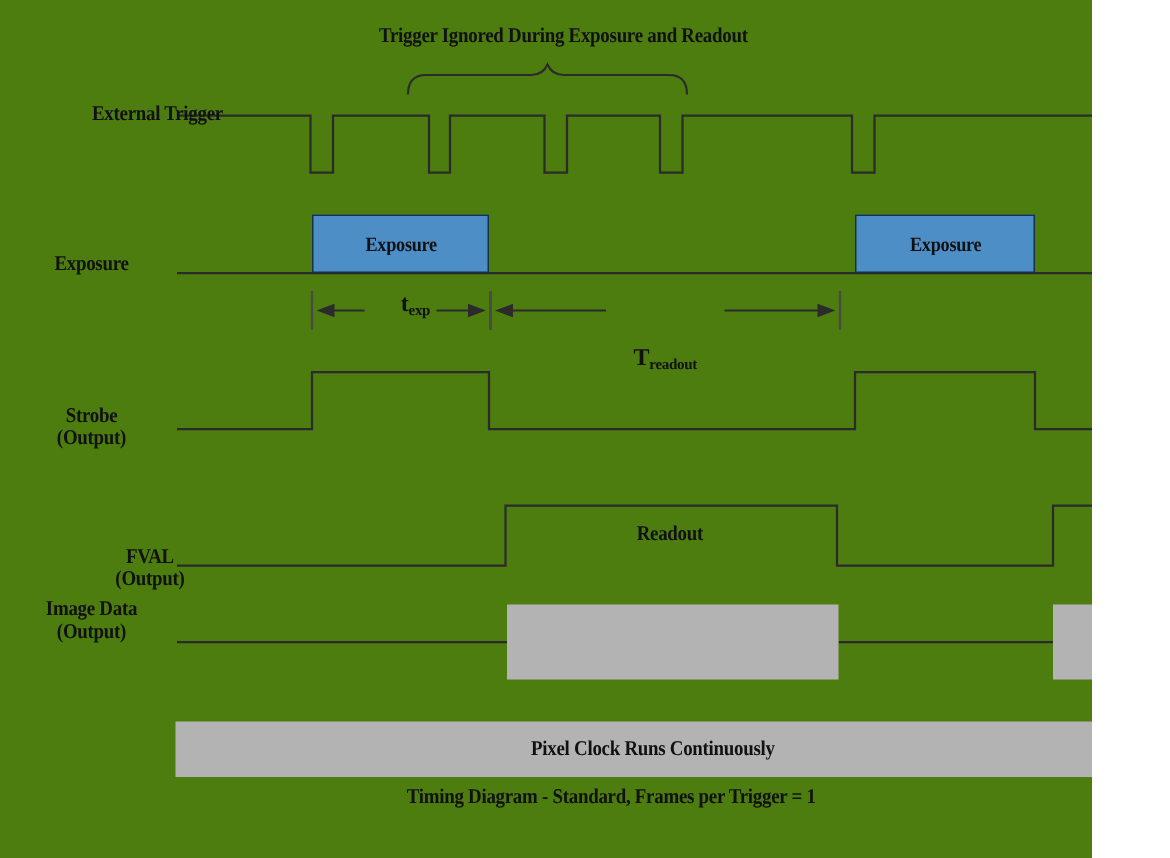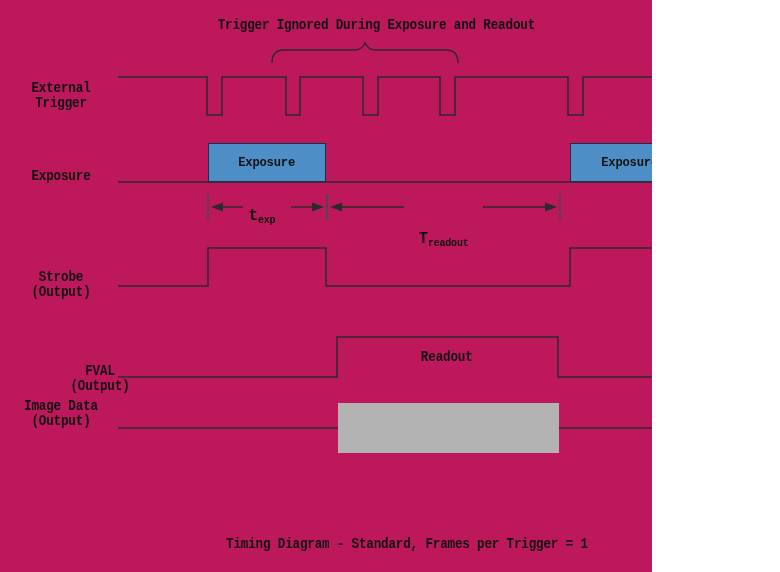--- a/index.html
+++ b/index.html
@@ -1,27 +1,27 @@
 <!DOCTYPE html>
 <html><head>
 <meta charset="utf-8">
 <style>
   html,body{margin:0;padding:0;background:#ffffff;}
   #canvas{
-    position:relative;width:652px;height:572px;background:#be185d;overflow:hidden;
-    font-family:Liberation Mono, monospace;font-weight:bold;color:#111111;
+    position:relative;width:728px;height:572px;background:#4d7c0f;overflow:hidden;
+    font-family:Liberation Serif, serif;font-weight:bold;color:#111111;
   }
   #wave-svg{position:absolute;left:0;top:0;z-index:1;}
   .txt{letter-spacing:-0.2px;}
   .scx{display:inline-block;transform:scaleX(0.9);transform-origin:50% 50%;}
   .title{position:absolute;left:176px;top:17px;width:400px;text-align:center;font-size:14px;z-index:3;}
-  .caption{position:absolute;left:107px;top:536px;width:600px;text-align:center;font-size:14px;z-index:3;}
+  .caption{position:absolute;left:107px;top:524px;width:600px;text-align:center;font-size:14px;z-index:3;}
   .row-label{position:absolute;left:0;width:122px;text-align:center;font-size:14px;line-height:15px;z-index:3;}
   .row-label span{display:block;transform:scaleX(0.9);transform-origin:50% 50%;}
-  #lbl-external-trigger{top:81px;}
+  #lbl-external-trigger{top:69px;margin-left:44px;}
   #lbl-exposure{top:169px;}
   #lbl-strobe{top:270px;}
   #lbl-fval{top:364px;padding-left:39px;}
   #lbl-image-data{top:399px;}
   .box{position:absolute;display:flex;align-items:center;justify-content:center;box-sizing:border-box;z-index:2;font-size:13.5px;}
   .exp-box{border:1px solid #16314a;}
   .dim-label{position:absolute;width:80px;top:194px;text-align:center;font-size:16px;line-height:18px;z-index:3;white-space:nowrap;}
   .dim-label .sub{font-size:10px;position:relative;top:3px;letter-spacing:-0.2px;}
   .annot-readout{position:absolute;left:387px;top:349px;width:120px;text-align:center;font-size:14px;z-index:3;}
   .pixel-clock{position:absolute;display:flex;align-items:center;justify-content:center;font-size:14px;z-index:2;}
@@ -72,25 +72,28 @@
   </div>
   <div class="row-label txt" id="lbl-image-data">
     <span>Image Data</span>
     <span>(Output)</span>
   </div>
 
   <div class="annot-readout txt">
     <span class="scx">Readout</span>
   </div>
 
+  <div class="pixel-clock txt" id="pixel-clock" style="left: 117px; top: 481px; width: 636px; height: 37px; background: rgb(179, 179, 179);">
+    <span class="scx">Pixel Clock Runs Continuously</span>
+  </div>
 
   <div class="caption txt">
     <span class="scx">Timing Diagram - Standard, Frames per Trigger = 1</span>
   </div>
-<div class="dim-label txt" style="left: 222px; margin-top: 13px;"><span>t</span><span class="sub">exp</span></div>
+<div class="dim-label txt" style="left: 237px;"><span>t</span><span class="sub">exp</span></div>
     <div class="dim-label txt" style="left: 403.5px; margin-top: 36px;"><span>T</span><span class="sub">readout</span></div>
     <div class="box exp-box txt" style="left: 208px; top: 143px; width: 118px; height: 39px; background: rgb(77, 142, 199);">
       <span class="scx">Exposure</span>
     </div>
     <div class="box exp-box txt" style="left: 570px; top: 143px; width: 120px; height: 39px; background: rgb(77, 142, 199);">
       <span class="scx">Exposure</span>
     </div>
     <div class="box img-box" style="left: 338px; top: 403px; width: 221px; height: 50px; background: rgb(179, 179, 179);"></div>
     <div class="box img-box" style="left: 702px; top: 403px; width: 51px; height: 50px; background: rgb(179, 179, 179);"></div>
   </div>

